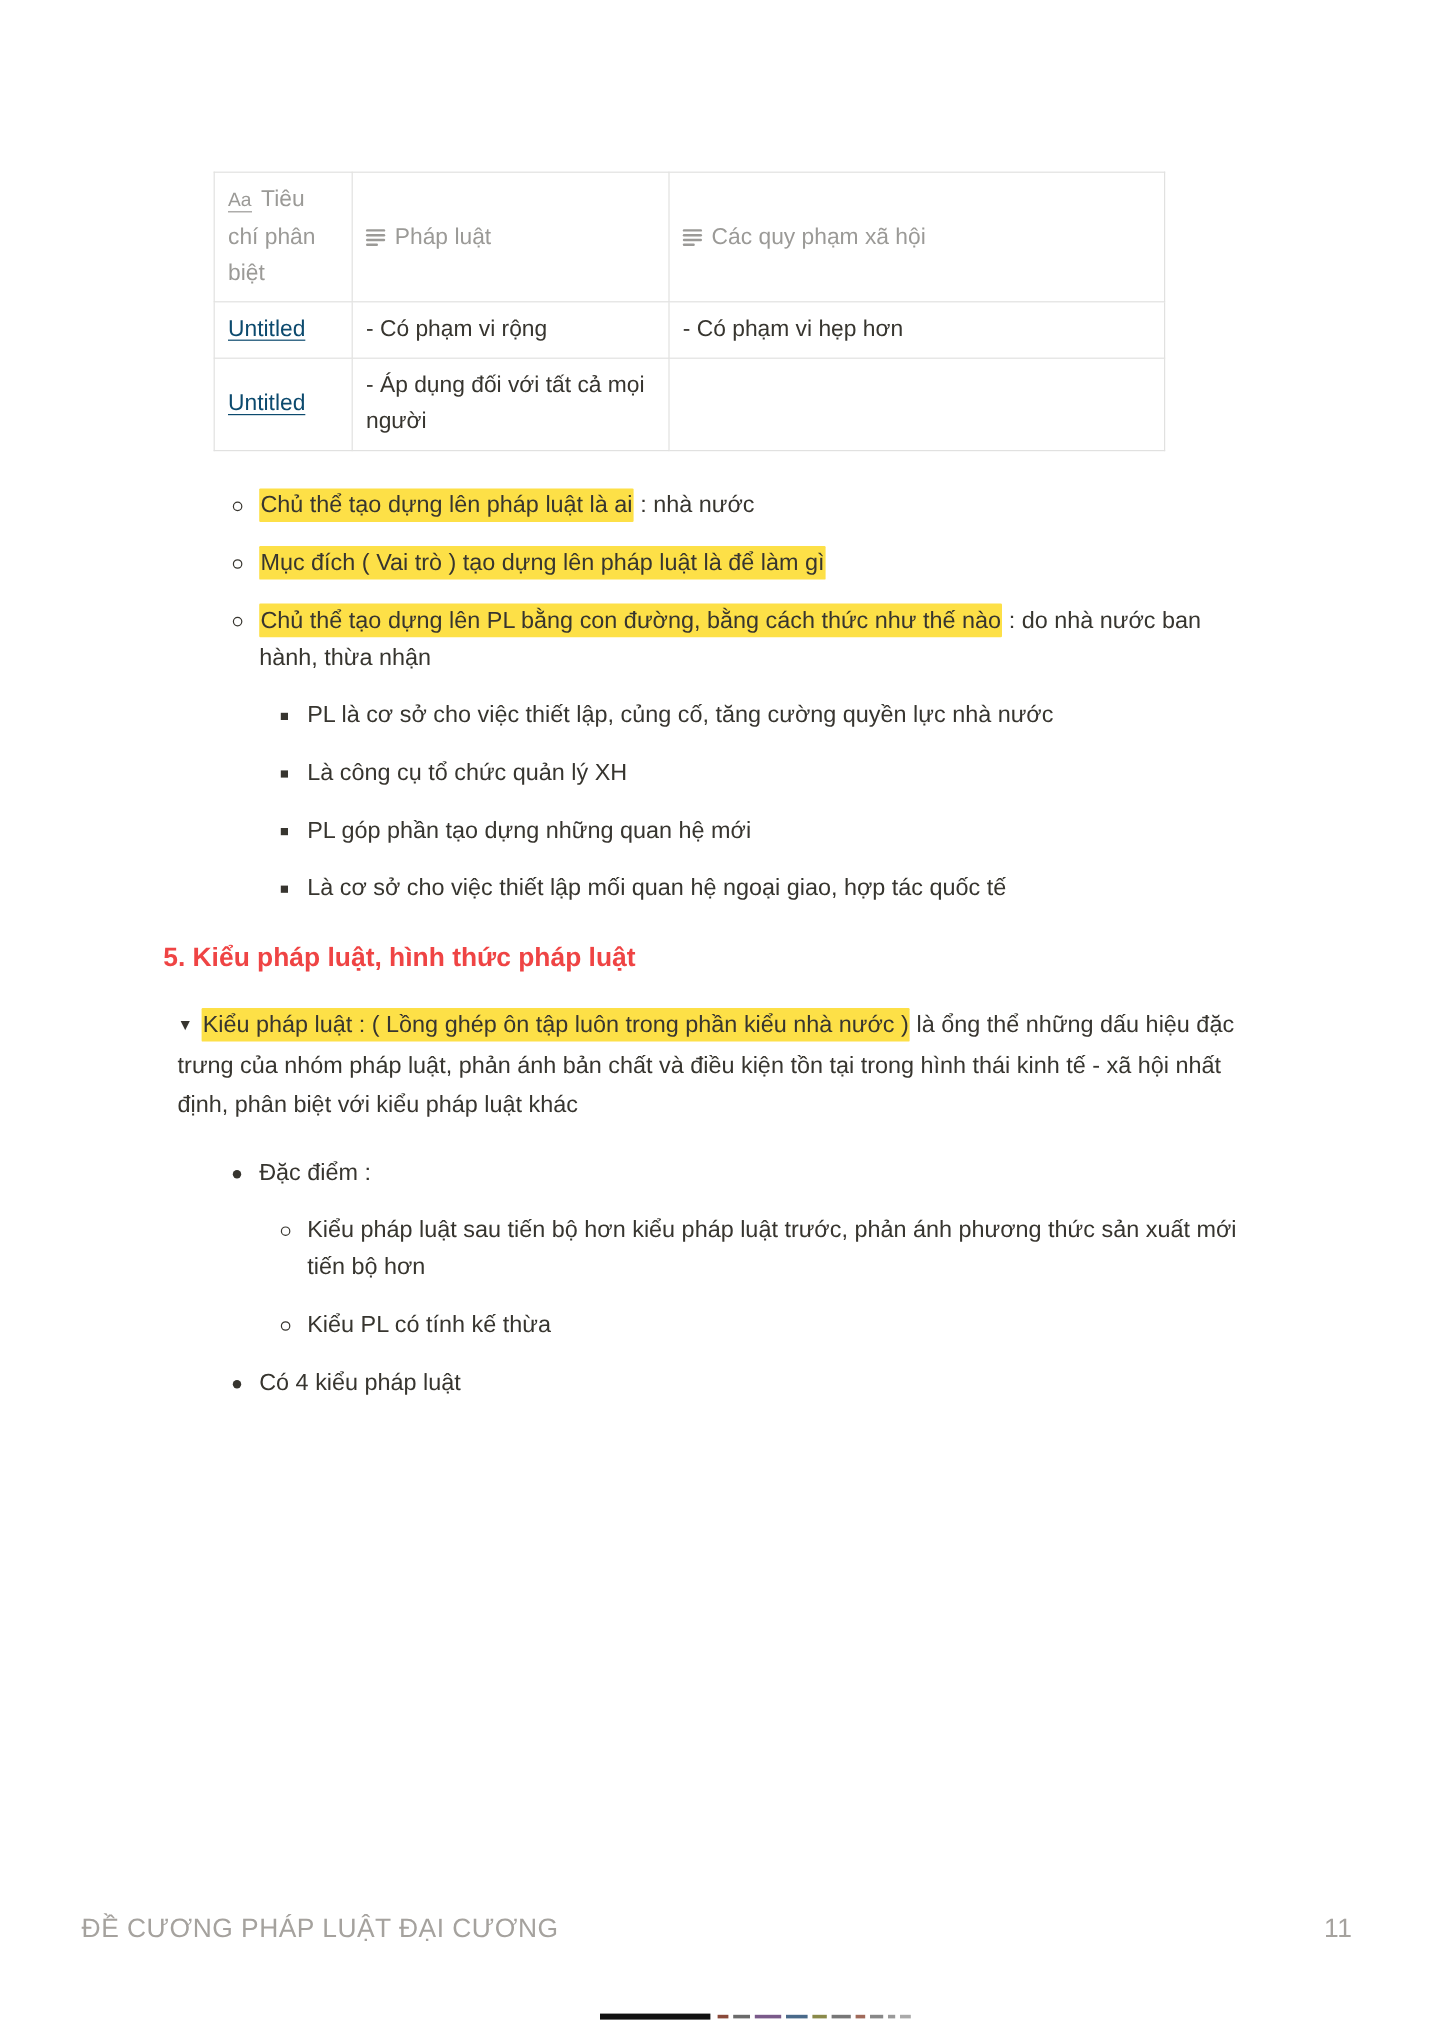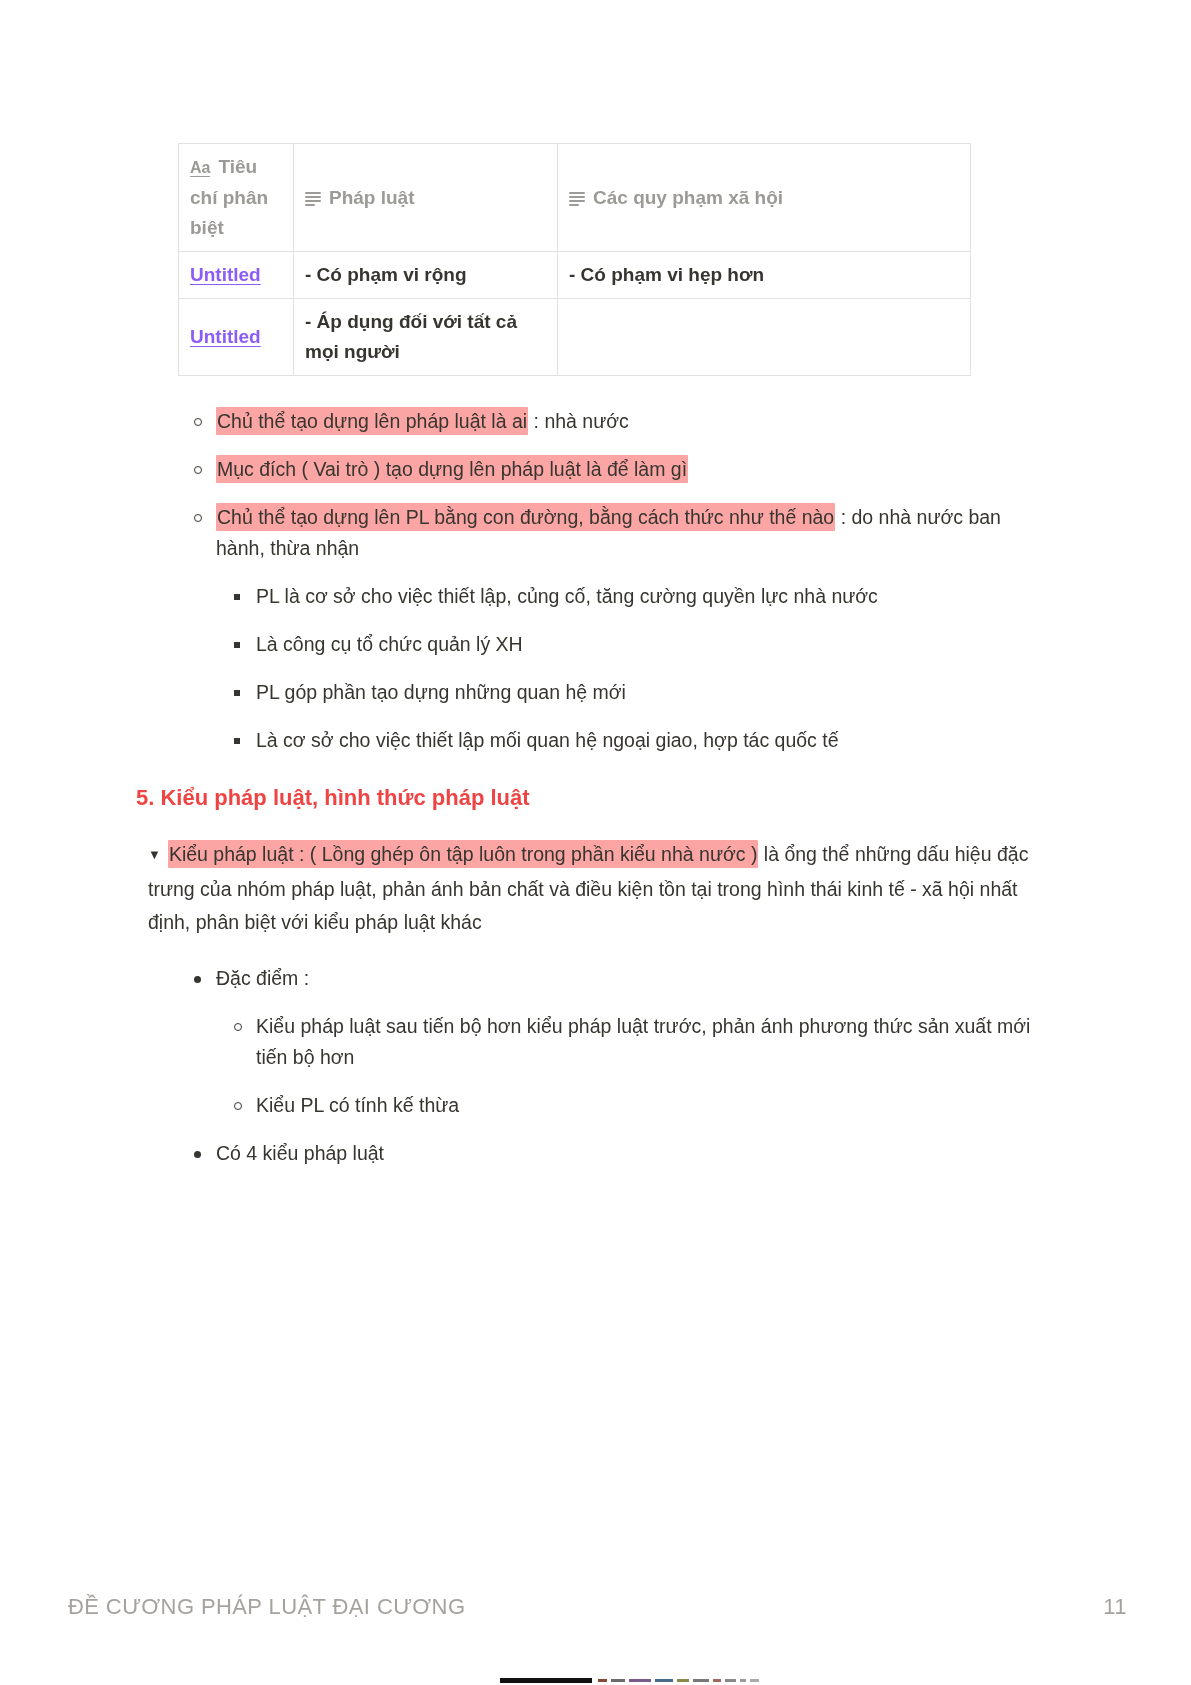--- a/index.html
+++ b/index.html
@@ -22,54 +22,54 @@
   }
   .notion-table col.c1{width:115px;}
   .notion-table col.c2{width:264px;}
   .notion-table col.c3{width:413px;}
   .notion-table th,.notion-table td{
     border:1px solid #e1e1e0;
     text-align:left;
     vertical-align:middle;
     font-size:19px;
     line-height:30px;
-    font-weight:700;
+    font-weight:400;
     padding:8px 11px;
     overflow:hidden;
   }
   .notion-table th{color:#9b9a97;height:78px;}
   .notion-table td{color:#37352f;}
   .notion-table tr.r1 td{height:27px;}
   .notion-table tr.r2 td{height:50px;vertical-align:middle;}
   .prop-icon{color:#9b9a97;margin-right:8px;white-space:nowrap;}
   .aa-icon{
     font-size:16px;letter-spacing:0;
     border-bottom:1.5px solid #9b9a97;
     padding-bottom:0px;
   }
   .text-icon{display:inline-block;width:16px;height:13px;position:relative;top:1px;}
   .text-icon i{display:block;height:2px;background:#9b9a97;margin-bottom:2px;border-radius:1px;}
   .text-icon i:nth-child(4){width:10px;}
-  .cell-link{color:#8b5cf6;text-decoration:underline;text-underline-offset:3px;}
+  .cell-link{color:#0c4a6e;text-decoration:underline;text-underline-offset:3px;}
 
   
   ul.blist{list-style:none;margin:0;padding:0;}
   ul.blist li{position:relative;margin-bottom:17px;font-size:19.5px;line-height:31px;}
   ul.lvl-circle{margin-left:193px;width:862px;}
   ul.lvl-square{margin-left:233px;width:820px;}
   ul.lvl-disc{margin-left:193px;width:862px;}
   ul.lvl-circle2{margin-left:233px;width:800px;}
   ul.blist li{padding-left:23px;}
   .bullet{position:absolute;left:1px;}
   .b-circle{top:12px;width:6px;height:6px;border:1.7px solid #37352f;border-radius:50%;}
   .b-disc{top:13px;width:7px;height:7px;background:#37352f;border-radius:50%;}
   .b-square{top:13px;width:6px;height:6px;background:#37352f;}
 
   mark.hl{
-    background:#fca5a5;color:inherit;
+    background:#fde047;color:inherit;
     padding:3px 1px;border-radius:1px;
     box-decoration-break:clone;-webkit-box-decoration-break:clone;
   }
 
   
   h3.sec-heading{
     margin:28px 0 26px 136px;
     font-size:22px;line-height:28px;font-weight:700;color:#ef4444;
   }
 

